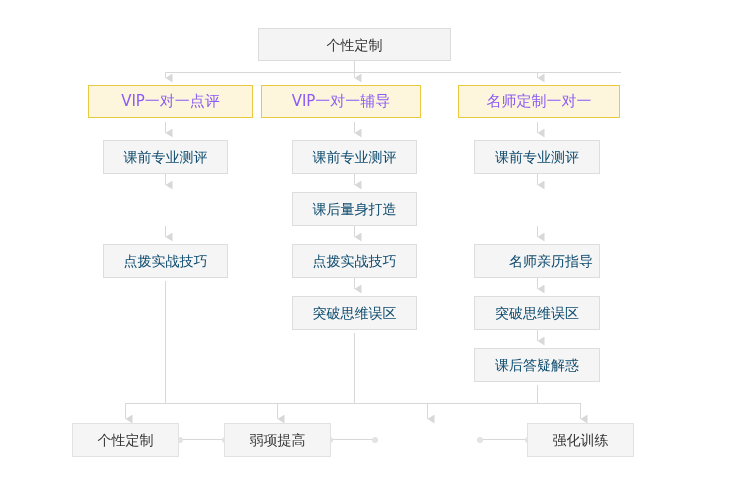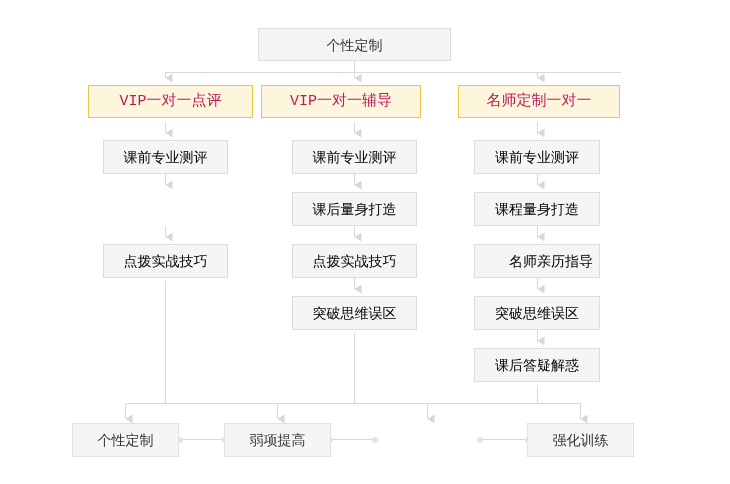--- a/index.html
+++ b/index.html
@@ -34,35 +34,34 @@
     display: flex;
     align-items: center;
     justify-content: center;
     text-align: center;
     line-height: 1;
     white-space: nowrap;
   }
   .node-gray {
     background: #f5f5f5;
     border: 1px solid #dddddd;
-    color: #000000;
+    color: #0c4a6e;
     font-size: 14px;
   }
   .node-top {
     background: #f4f4f4;
     border: 1px solid #dcdcdc;
     color: #333333;
     font-size: 14px;
   }
   .node-yellow {
     background: #fdf6dc;
     border: 1px solid #e8c93f;
-    color: #be185d;
+    color: #8b5cf6;
     font-size: 15px;
-    font-family: Liberation Mono, monospace;
   }
   .node-bottom {
     background: #f5f5f5;
     border: 1px solid #e2e2e2;
     color: #333333;
     font-size: 14px;
   }
   .dot {
     position: absolute;
     width: 6px;
@@ -157,23 +156,20 @@
   <div class="node node-gray" style="left:292px; top:244px; width:125px; height:34px;">
     <span>点拨实战技巧</span>
   </div>
   <div class="node node-gray" style="left:292px; top:296px; width:125px; height:34px;">
     <span>突破思维误区</span>
   </div>
 
   <div class="node node-gray" style="left:474px; top:140px; width:126px; height:34px;">
     <span>课前专业测评</span>
   </div>
-  <div class="node node-gray" style="left:474px; top:192px; width:126px; height:34px;">
-    <span>课程量身打造</span>
-  </div>
   <div class="node node-gray" style="left:474px; top:244px; width:126px; height:34px;padding-left:28px;">
     <span>名师亲历指导</span>
   </div>
   <div class="node node-gray" style="left:474px; top:296px; width:126px; height:34px;">
     <span>突破思维误区</span>
   </div>
   <div class="node node-gray" style="left:474px; top:348px; width:126px; height:34px;">
     <span>课后答疑解惑</span>
   </div>
 

